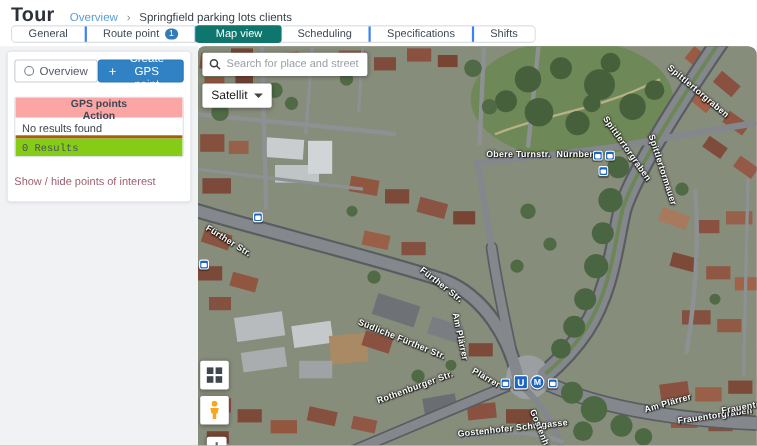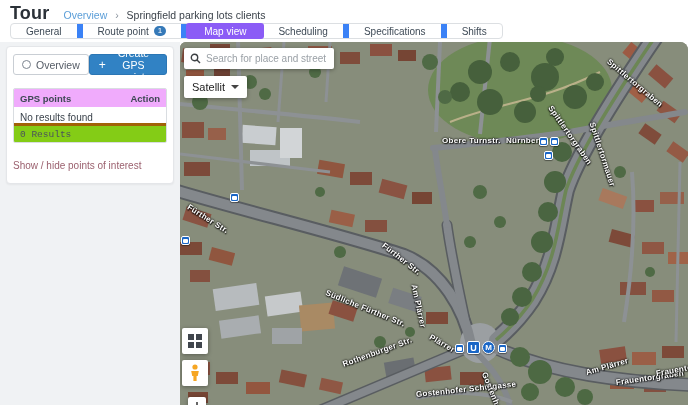--- a/index.html
+++ b/index.html
@@ -11,45 +11,45 @@
   .hdr { height:42px; background:#fff; position:relative; }
   .title-row { display:flex; align-items:baseline; padding:3px 0 0 10px; }
   .page-title { font-size:18px; font-weight:bold; color:#2b3138; letter-spacing:.2px; }
   .crumb { margin-left:14px; font-size:10.5px; }
   .crumb a { color:#5b9ed8; text-decoration:none; }
   .crumb .sep { color:#8a939e; margin:0 5px; }
   .crumb .cur { color:#3c434b; }
   .tabs { position:absolute; left:10px; top:23px; display:inline-flex; align-items:stretch;
           background:#fff; border:1px solid #dcdfe2; border-radius:4px; height:16px; }
   .tab { display:flex; align-items:center; padding:0 15px; font-size:10px; color:#3e4a56;
-         cursor:pointer; border-right:6px solid #3b82f6; white-space:nowrap; }
+         cursor:pointer; border-right:2px solid #3b82f6; white-space:nowrap; }
   .tab:last-child { border-right:none; }
-  .tab.active { background:#8b5cf6; color:#fff; border-radius:3px; margin:-1px; padding:0 18px;
+  .tab.active { background:#0f766e; color:#fff; border-radius:3px; margin:-1px; padding:0 18px;
                 border-right:none; height:16px; align-self:center; }
   .tab .badge { background:#3579b8; color:#fff; font-size:8px; line-height:10px; border-radius:6px;
                 padding:0 4px; margin-left:5px; min-width:12px; text-align:center; }
 
   
   .content { display:flex; height:363px; }
   .sidebar { width:180px; height:363px; background:#f0f2f4; position:relative; }
   .card { position:absolute; left:6px; top:4px; width:168px; background:#fff;
           border:1px solid #e4e6e9; border-radius:4px; padding:7px 6px 10px 6px;
           box-shadow:0 1px 2px rgba(0,0,0,.05); }
   .btn-row { display:flex; justify-content:space-between; }
   .btn-overview { display:flex; align-items:center; gap:5px; background:#fff; border:1px solid #c9ced4;
           border-radius:3px; height:21px; padding:0 8px; font-size:10.5px; color:#555c66; cursor:pointer;
           font-family:inherit; }
   .ring { width:9px; height:9px; border:1.5px solid #7c8590; border-radius:50%; display:inline-block; }
   .btn-create { background:#3182c4; border:1px solid #2b76b4; border-radius:3px; height:21px;
           padding:0 9px; font-size:10.5px; color:#fff; cursor:pointer; display:flex; align-items:center;
           gap:4px; font-family:inherit; }
   .btn-create .plus { font-size:12px; line-height:1; }
   .tbl { margin-top:13px; border:1px solid #d9dde1; border-radius:2px; overflow:hidden; }
-  .tbl-head { display:flex; justify-content:space-between; background:#f0abfc; height:18px;
-          align-items:center; padding:0 6px; font-size:9.5px; font-weight:bold; color:#3d4854; }
+  .tbl-head { display:flex; justify-content:space-between; background:#fca5a5; height:18px;
+          align-items:center; padding:0 6px; font-size:9.5px; font-weight:bold; color:#3d4854;flex-direction:column; }
   .tbl-row { height:19px; display:flex; align-items:flex-end; padding:0 6px; font-size:10px;
           color:#3b434c; background:#fff; border-bottom:3px solid #a16207; }
   .tbl-foot { height:16px; display:flex; align-items:center; padding:0 6px; font-size:9.5px;
           color:#4a525c; background:#84cc16;font-family:Liberation Mono, monospace; }
   .poi-link { display:inline-block; margin-top:17px; font-size:10px; color:#9a5f6d;
           text-decoration:none; }
   .hint { margin-top:13px; font-size:10px; color:#454d57; line-height:1.7; }
   kbd.key { border:1px solid #b9bec5; border-bottom-width:2px; border-radius:3px; background:#fff;
           padding:1px 5px; font-size:9px; font-family:"Liberation Sans",sans-serif; color:#3c434b;
           margin:0 3px; }

